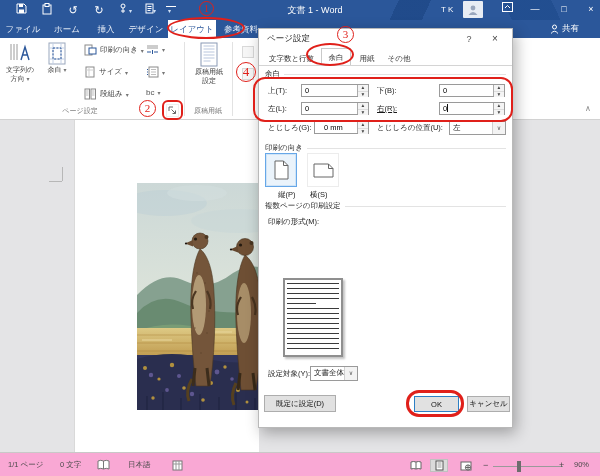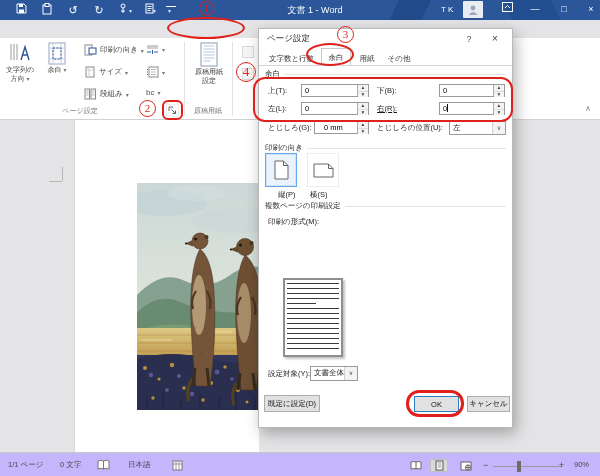--- a/index.html
+++ b/index.html
@@ -79,21 +79,21 @@
        repeating-linear-gradient(to bottom, #3a3a3a 0 1px, transparent 1px 5px),
        repeating-linear-gradient(to bottom, transparent 0 22px, #fff 22px 27px);
      background-blend-mode:normal; }
   #preview-lines:after { content:""; position:absolute; right:0; top:20px; width:45%; height:3px; background:#fff; }
   #preview-lines:before { content:""; position:absolute; right:0; top:56px; width:35%; height:3px; background:#fff; }
   .pushbtn { background:#e1e1e1; border:1px solid #adadad; font-size:7.5px; color:#111;
      display:flex; align-items:center; justify-content:center; }
   .pushbtn.default { border-color:#2d7fc4; }
 
   
-  #statusbar { left:0; top:452px; width:600px; height:24px; background:#c4b5fd; border-top:1px solid #c8c8c8; z-index:5;
+  #statusbar { left:0; top:452px; width:600px; height:24px; background:#f9a8d4; border-top:1px solid #c8c8c8; z-index:5;
      font-size:7.5px; color:#4a4a4a; }
   .st { top:7px; white-space:nowrap; }
   #zoom-track { top:13px; left:493px; width:70px; height:1px; background:#9a9a9a; }
   #zoom-thumb { top:8px; left:517px; width:4px; height:11px; background:#6d6d6d; }
   .viewico { top:6px; width:18px; height:13px; display:flex; align-items:center; justify-content:center; }
   .viewico.sel { background:#dadada; border:1px solid #c0c0c0; }
 
   
   .ann { z-index:100; pointer-events:none; }
   .ann-num { border:1.5px solid #e0201a; border-radius:50%; color:#e0201a;
@@ -155,20 +155,35 @@
       <svg width="11" height="10" viewBox="0 0 11 10">
           <rect x="0.5" y="0.5" width="10" height="9" fill="none" stroke="#fff"></rect>
           <path d="M3 6 l2.5 -2.5 L8 6" fill="none" stroke="#fff"></path>
         </svg>
     </div>
     <div class="abs winbtn" style="left:524px;">—</div>
     <div class="abs winbtn" style="left:553px;">□</div>
     <div class="abs winbtn" style="left:580px;">×</div>
   </div>
 
+  <div class="abs" id="tabrow">
+    <div class="abs rtab" style="left:2px; width:42px;">ファイル</div>
+    <div class="abs rtab" style="left:48px; width:38px;">ホーム</div>
+    <div class="abs rtab" style="left:90px; width:32px;">挿入</div>
+    <div class="abs rtab" style="left:126px; width:40px;">デザイン</div>
+    <div class="abs rtab active" style="left:168px; width:48px;">レイアウト</div>
+    <div class="abs rtab" style="left:220px; width:42px;">参考資料</div>
+    <div class="abs" id="share">
+      <svg width="9" height="10" viewBox="0 0 9 10">
+          <circle cx="4.5" cy="3" r="2" fill="none" stroke="#fff"></circle>
+          <path d="M1 9.5 q3.5 -4.5 7 0" fill="none" stroke="#fff"></path>
+        </svg>
+      <span>共有</span>
+    </div>
+  </div>
 
   <div class="abs" id="ribbon">
 
     <div class="abs bigbtn" style="left:2px; top:4px; width:36px;">
       <svg width="22" height="24" viewBox="0 0 22 24">
         <path d="M2 2 v16 M5 2 v16 M8 2 v16" stroke="#9a9a9a"></path>
         <path d="M12 18 L16 5 L20 18 M13.5 13 h5" stroke="#2b579a" fill="none" stroke-width="1.4"></path>
       </svg>
       <div class="lbl"><span>文字列の</span><br>
         <span>方向</span> <span class="dd">▾</span></div>
@@ -446,21 +461,21 @@
     <div class="abs" id="preview-box">
       <div id="preview-lines"></div>
     </div>
 
     <div class="abs dlbl" style="left:9px; top:340px;">設定対象(Y):</div>
     <div class="abs combo" style="left:51px; top:337px; width:48px; height:15px;">
       <span class="val">文書全体</span>
         <span class="arr">∨</span>
     </div>
 
-    <div class="abs pushbtn" style="left:5px; top:366px; width:56px; height:17px;">既定に設定(D)</div>
+    <div class="abs pushbtn" style="left:5px; top:366px; width:72px; height:17px;">既定に設定(D)</div>
     <div class="abs pushbtn default" style="left:155px; top:367px; width:45px; height:16px;">OK</div>
     <div class="abs pushbtn" style="left:208px; top:367px; width:43px; height:16px;">キャンセル</div>
   </div>
 
   <div class="abs" id="statusbar">
     <div class="abs st" style="left:8px;">1/1 ページ</div>
     <div class="abs st" style="left:60px;">0 文字</div>
     <div class="abs" style="left:97px; top:6px;">
       <svg width="13" height="12" viewBox="0 0 13 12">
           <path d="M1 2 q2.7 -1.4 5.5 0 q2.8 -1.4 5.5 0 V10 q-2.7 -1.4 -5.5 0 q-2.8 -1.4 -5.5 0 Z" fill="#fff" stroke="#777"></path>

